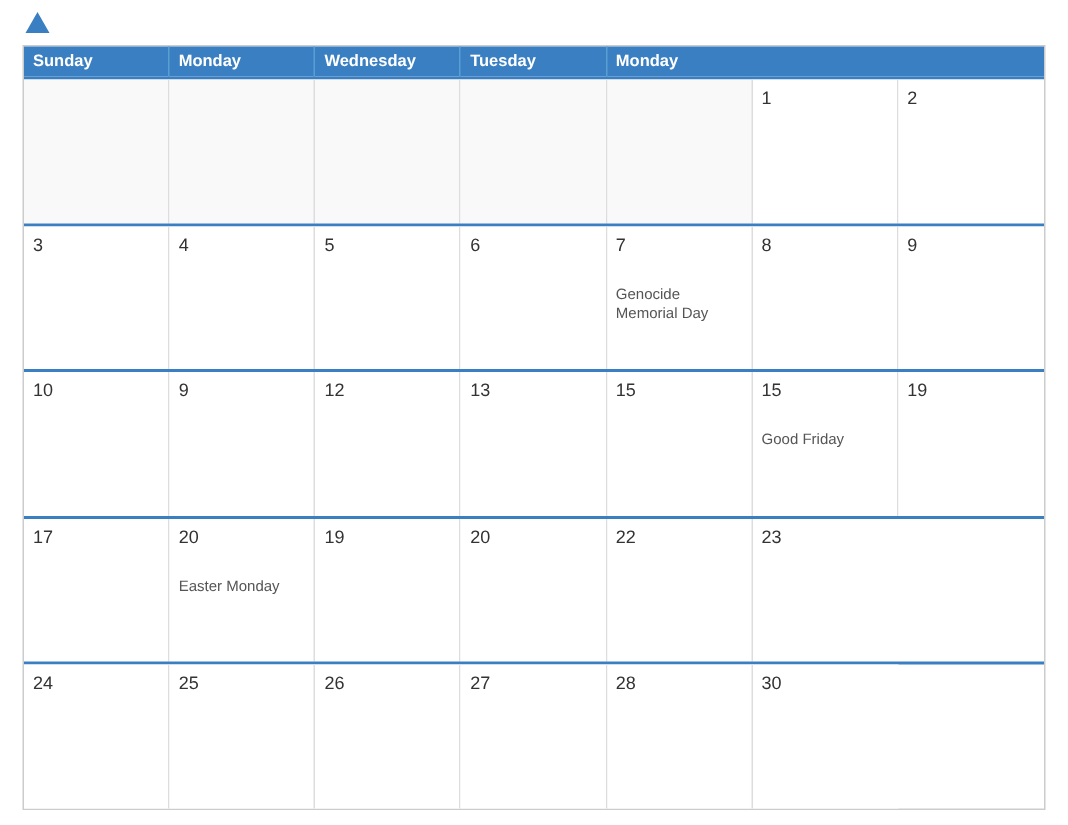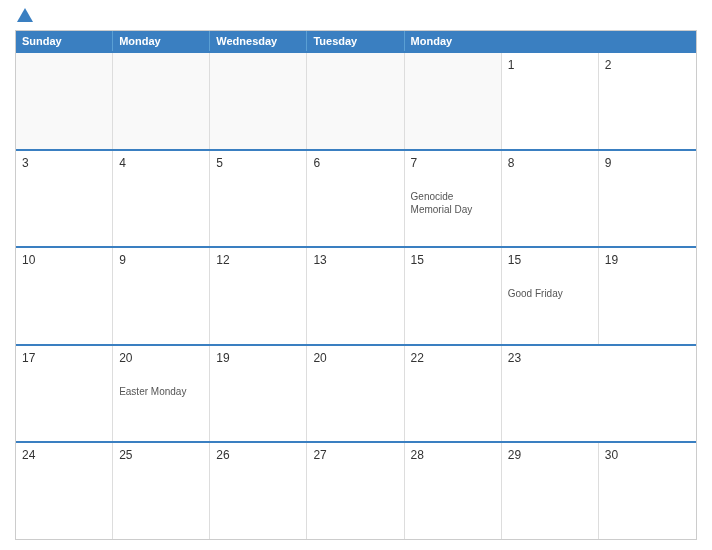--- a/index.html
+++ b/index.html
@@ -255,21 +255,18 @@
           <div class="cal-cell">
             <div class="day-num">26</div>
           </div>
           <div class="cal-cell">
             <div class="day-num">27</div>
           </div>
           <div class="cal-cell">
             <div class="day-num">28</div>
           </div>
           <div class="cal-cell">
-            <div class="day-num">29</div>
-          </div>
-          <div class="cal-cell">
             <div class="day-num">30</div>
           </div>
         </div>
       </div>
   </div>
 </div>
 
 </body></html>

